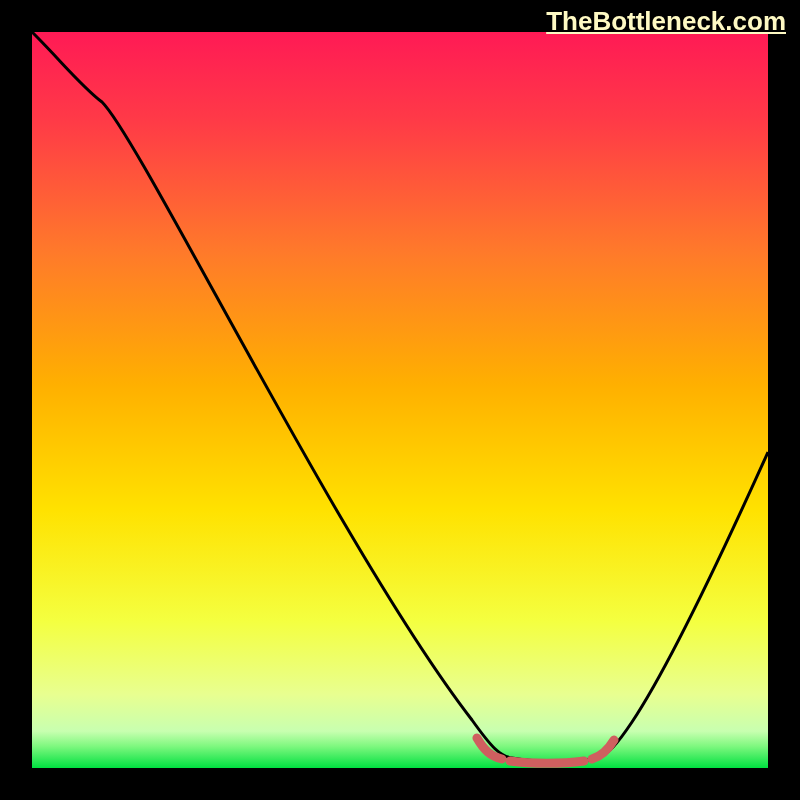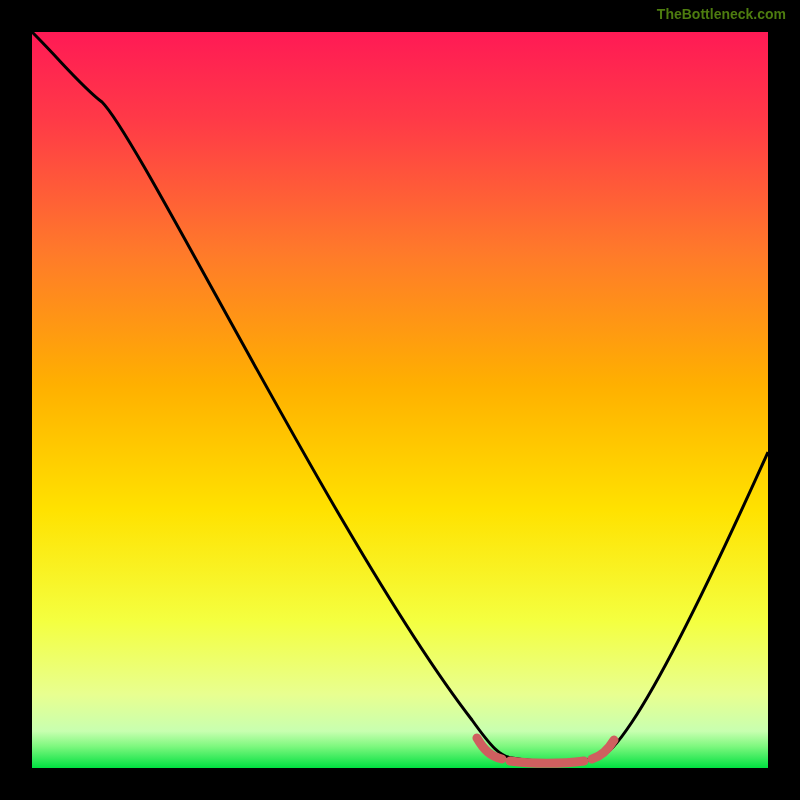--- a/index.html
+++ b/index.html
@@ -3,24 +3,25 @@
 <meta charset="utf-8">
 <style>
   * { margin: 0; padding: 0; box-sizing: border-box; }
   html, body { width: 800px; height: 800px; background: #000; overflow: hidden; }
   .container { position: relative; width: 800px; height: 800px; background: #000; }
   .watermark {
     position: absolute;
     top: 6px;
     right: 14px;
     font-family: Arial, sans-serif;
-    font-size: 14px;
+    font-size: 26px;
     font-weight: bold;
-    color: #4d7c0f;
+    color: #fef9c3;
     z-index: 10;
+    text-decoration: underline;
   }
   .plot-area {
     position: absolute;
     left: 32px;
     top: 32px;
     width: 736px;
     height: 736px;
     overflow: hidden;
   }
   .gradient-fill {

